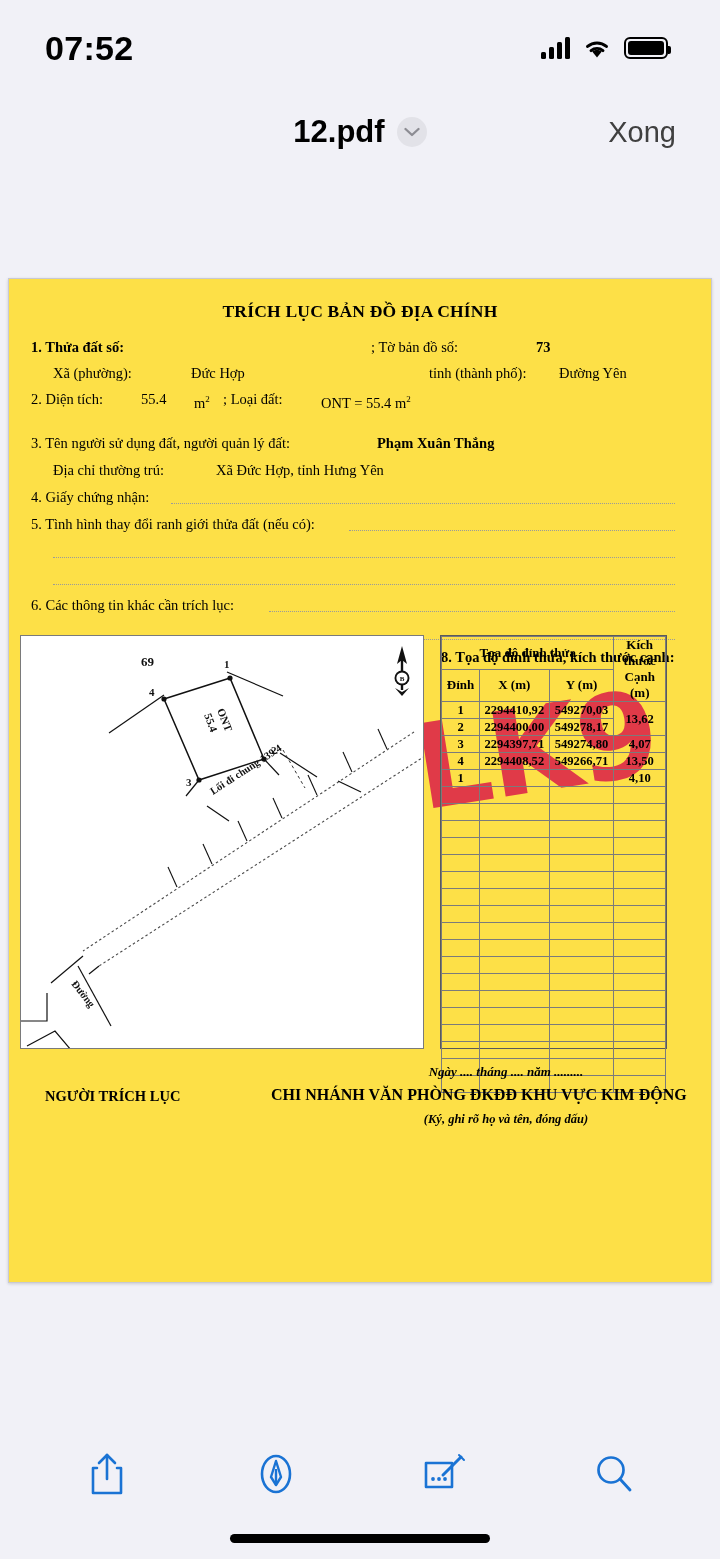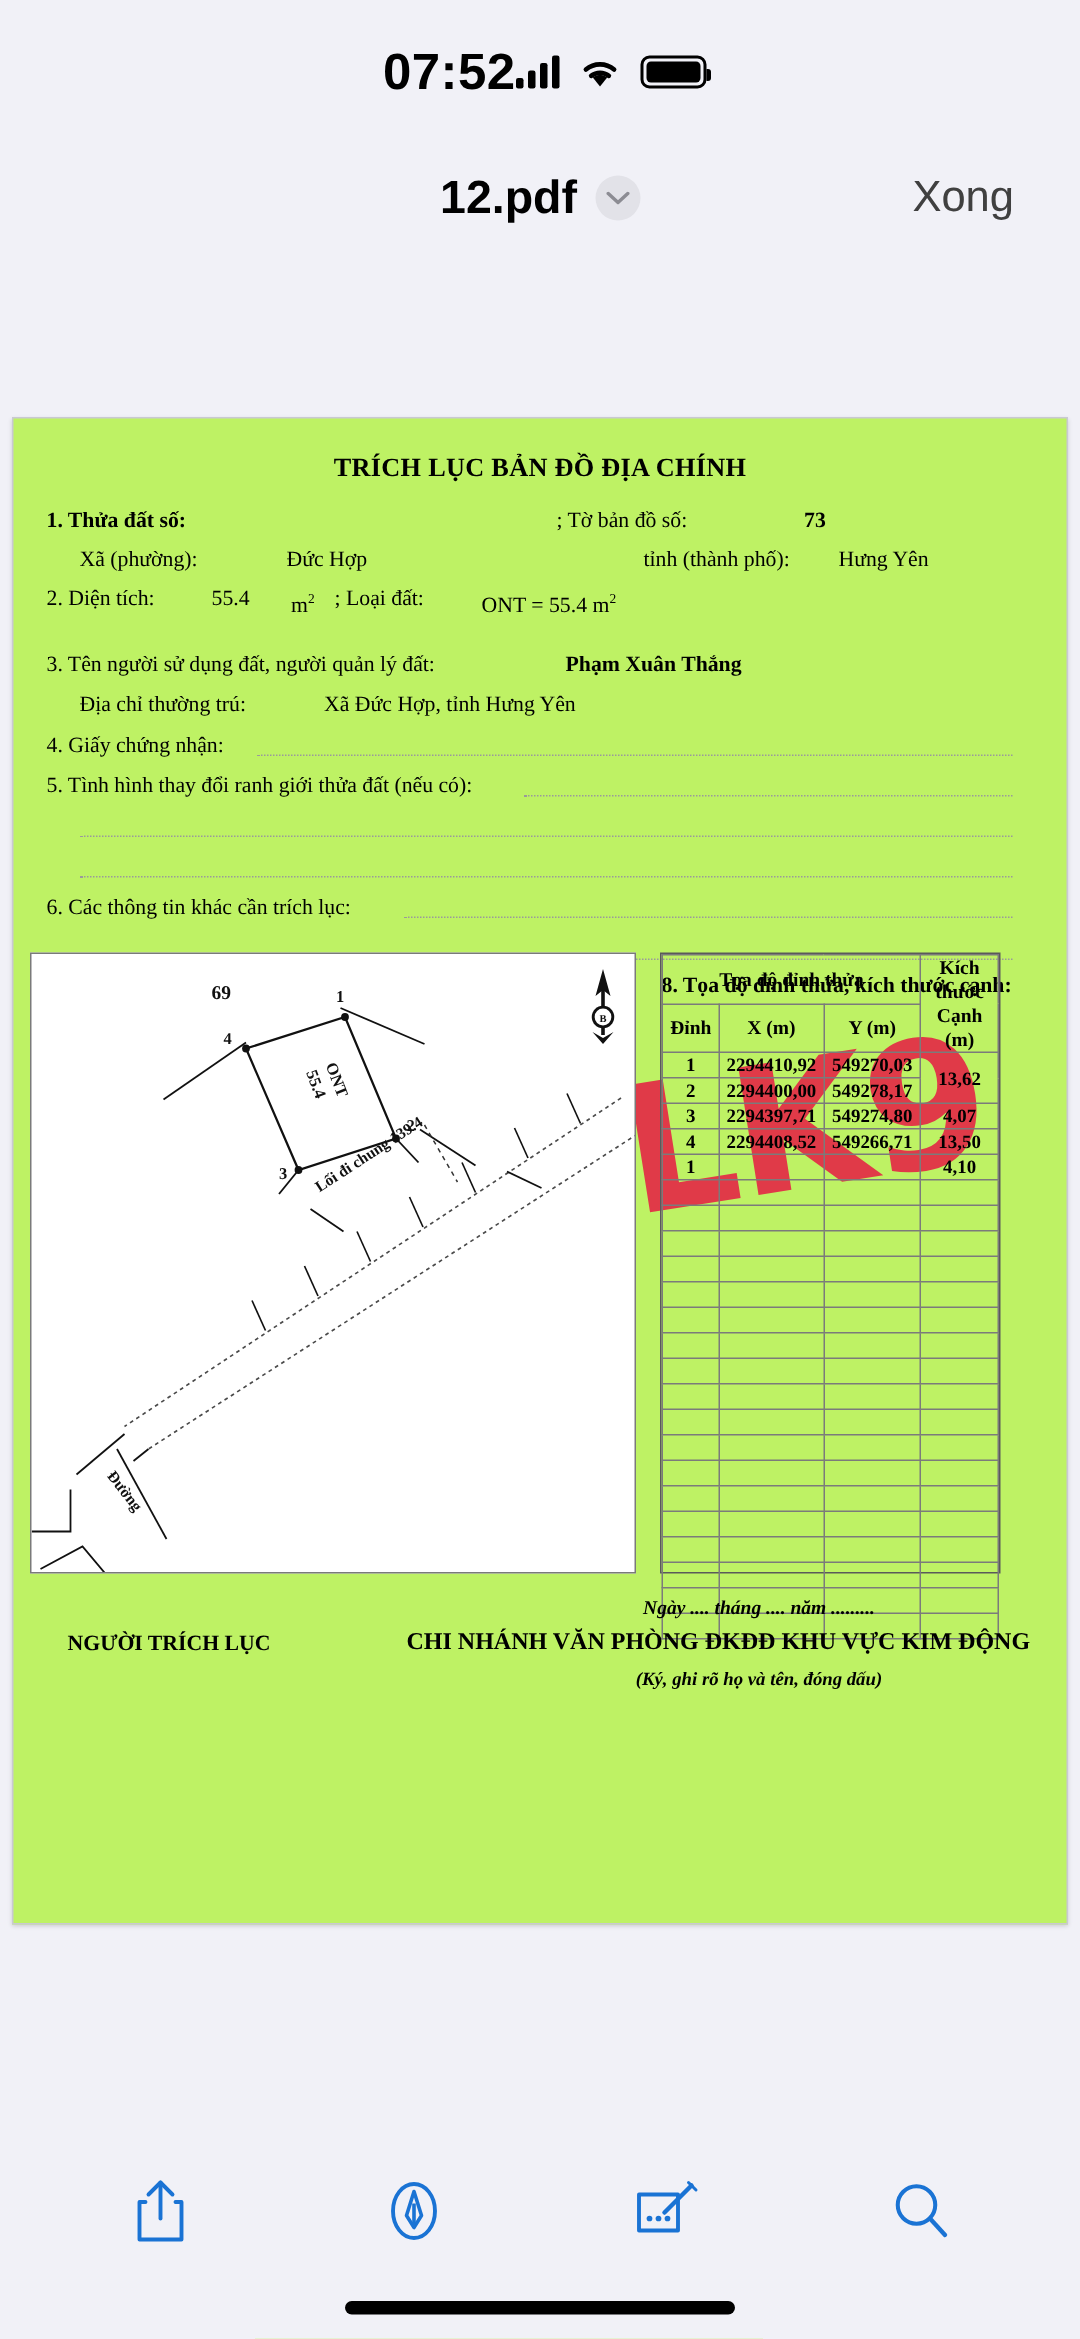--- a/index.html
+++ b/index.html
@@ -7,22 +7,22 @@
     width: 720px; height: 1559px;
     background: #f1f1f7;
     font-family: "Liberation Sans", sans-serif;
     overflow: hidden;
   }
   body { position: relative; }
 
   
   .statusbar {
     position: absolute; top: 0; left: 0; width: 720px; height: 96px;
-    display: flex; align-items: center; justify-content: center;
-    padding: 0 52px 0 58px;
+    display: flex; align-items: center; justify-content: space-between;
+    padding: 0 52px 0 45px;
   }
   .status-time {
     font-size: 34px; font-weight: 600; color: #000;
     letter-spacing: .3px;
   }
   .status-right { display: flex; align-items: center; gap: 13px; }
   .cellular { display: flex; align-items: flex-end; gap: 3px; height: 22px; }
   .cellular i { display:block; width: 5px; background: #000; border-radius: 1.5px; }
   .cellular i:nth-child(1){ height: 7px; }
   .cellular i:nth-child(2){ height: 12px; }
@@ -52,21 +52,21 @@
   .chevron-btn svg { display:block; }
   .nav-done {
     position:absolute; right: 44px; top: 50%; transform: translateY(-50%);
     font-size: 29px; color: #404040; font-weight: 400;
   }
 
   
   .page {
     position: absolute; left: 8px; top: 278px;
     width: 704px; height: 1005px;
-    background: #bef264;
+    background: #fde047;
     border: 1px solid #c9c9d1;
     box-shadow: 0 1px 3px rgba(0,0,0,.16);
     overflow: hidden;
     font-family: "Liberation Serif", serif;
     color: #000;
   }
   .doc-inner { position: relative; width: 100%; height: 100%; padding: 16px 22px 0 22px; }
 
   .doc-title {
     text-align:center; font-weight:bold; font-size: 17.5px;
@@ -207,21 +207,21 @@
   <div class="frow" style="height:26px;">
     <span class="lbl">1. Thửa đất số:</span>
     <span class="pos" style="left:340px;">; Tờ bản đồ số:</span>
     <span class="pos" style="left:505px;font-weight:600;">73</span>
   </div>
 
   <div class="frow ind1" style="height:26px;">
     <span>Xã (phường):</span>
     <span class="pos" style="left:160px;">Đức Hợp</span>
     <span class="pos" style="left:398px;">tỉnh (thành phố):</span>
-    <span class="pos" style="left:528px;">Hưng Yên</span>
+    <span class="pos" style="left:528px;">Đường Yên</span>
   </div>
 
   <div class="frow" style="height:28px;">
     <span>2. Diện tích:</span>
     <span class="pos" style="left:110px;">55.4</span>
     <span class="pos" style="left:163px;"><span>m</span><sup>2</sup></span>
     <span class="pos" style="left:192px;">; Loại đất:</span>
     <span class="pos" style="left:290px;"><span>ONT = 55.4 m</span><sup>2</sup></span>
   </div>
 

